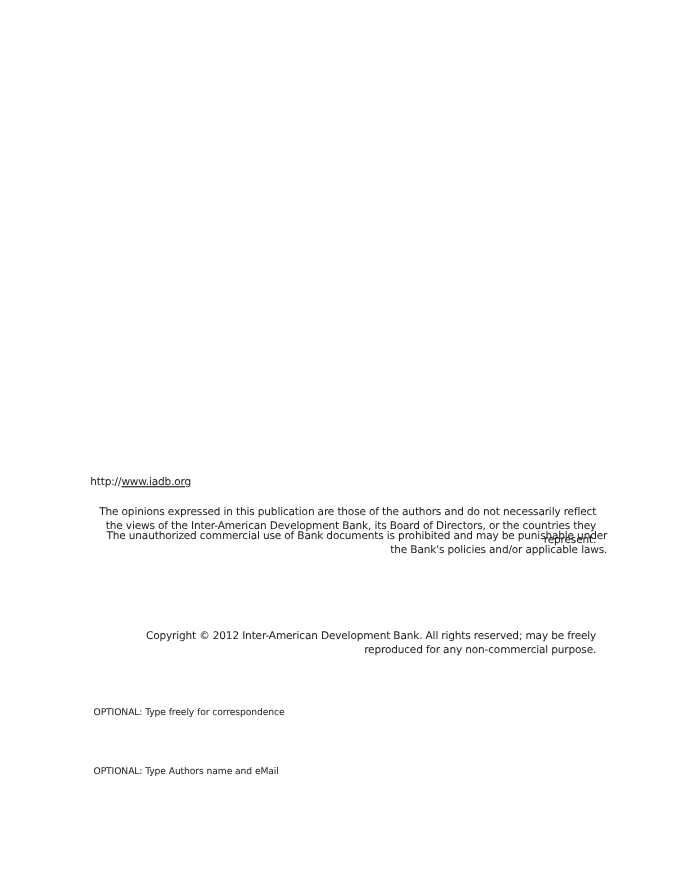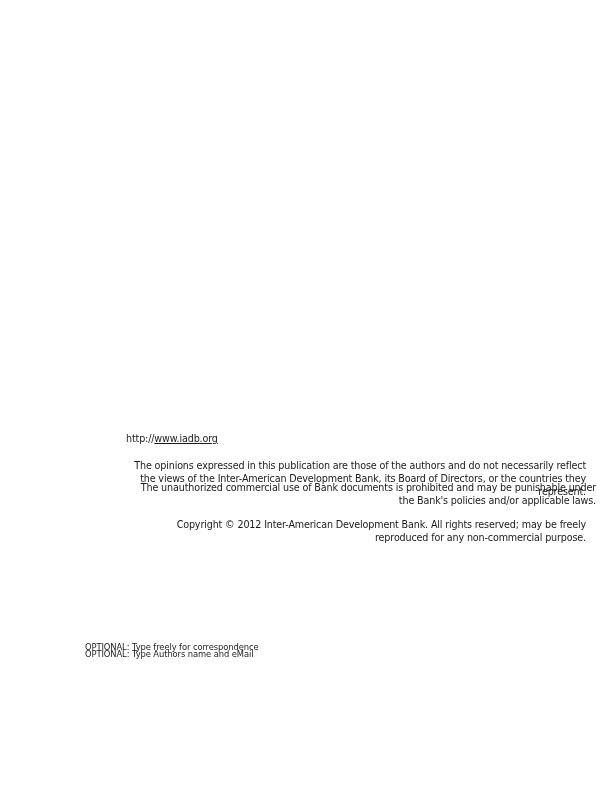--- a/index.html
+++ b/index.html
@@ -1,27 +1,27 @@
 <!DOCTYPE html>
 <html><head>
   <meta charset="utf-8">
   <style>
     html, body { margin: 0; padding: 0; background: #ffffff; }
     body { width: 612px; height: 792px; position: relative; overflow: hidden;
            font-family: "DejaVu Sans", "Liberation Sans", sans-serif; color: #1a1a1a; }
-    .block { position: absolute; left: 82px; font-size: 9.6px; line-height: 13px; letter-spacing: -0.15px; margin-left: 44px; }
+    .block { position: absolute; left: 82px; font-size: 9.6px; line-height: 13px; letter-spacing: -0.15px; }
     .block p { margin: 0; text-align: right; }
     .url { top: 432px; }
     .url a { color: #1a1a1a; text-decoration: underline; }
     .opinions { top: 459px; width: 460px; }
     .unauth { top: 481px; width: 470px; }
-    .copyright { top: 518px; width: 460px; }
+    .copyright { top: 572px; width: 460px; }
     .optional { position: absolute; left: 85px; font-size: 8.4px; line-height: 11px; letter-spacing: -0.1px; }
     .opt1 { top: 642px; }
-    .opt2 { top: 649px; text-align: right; }
+    .opt2 { top: 696px; text-align: right; }
   </style>
 </head>
 <body>
 
 <div class="block url">
   <span>http://</span><a>www.iadb.org</a>
 </div>
 
 <div class="block opinions">
   <p>The opinions expressed in this publication are those of the authors and do not necessarily reflect the views of the Inter-American Development Bank, its Board of Directors, or the countries they represent.</p>

